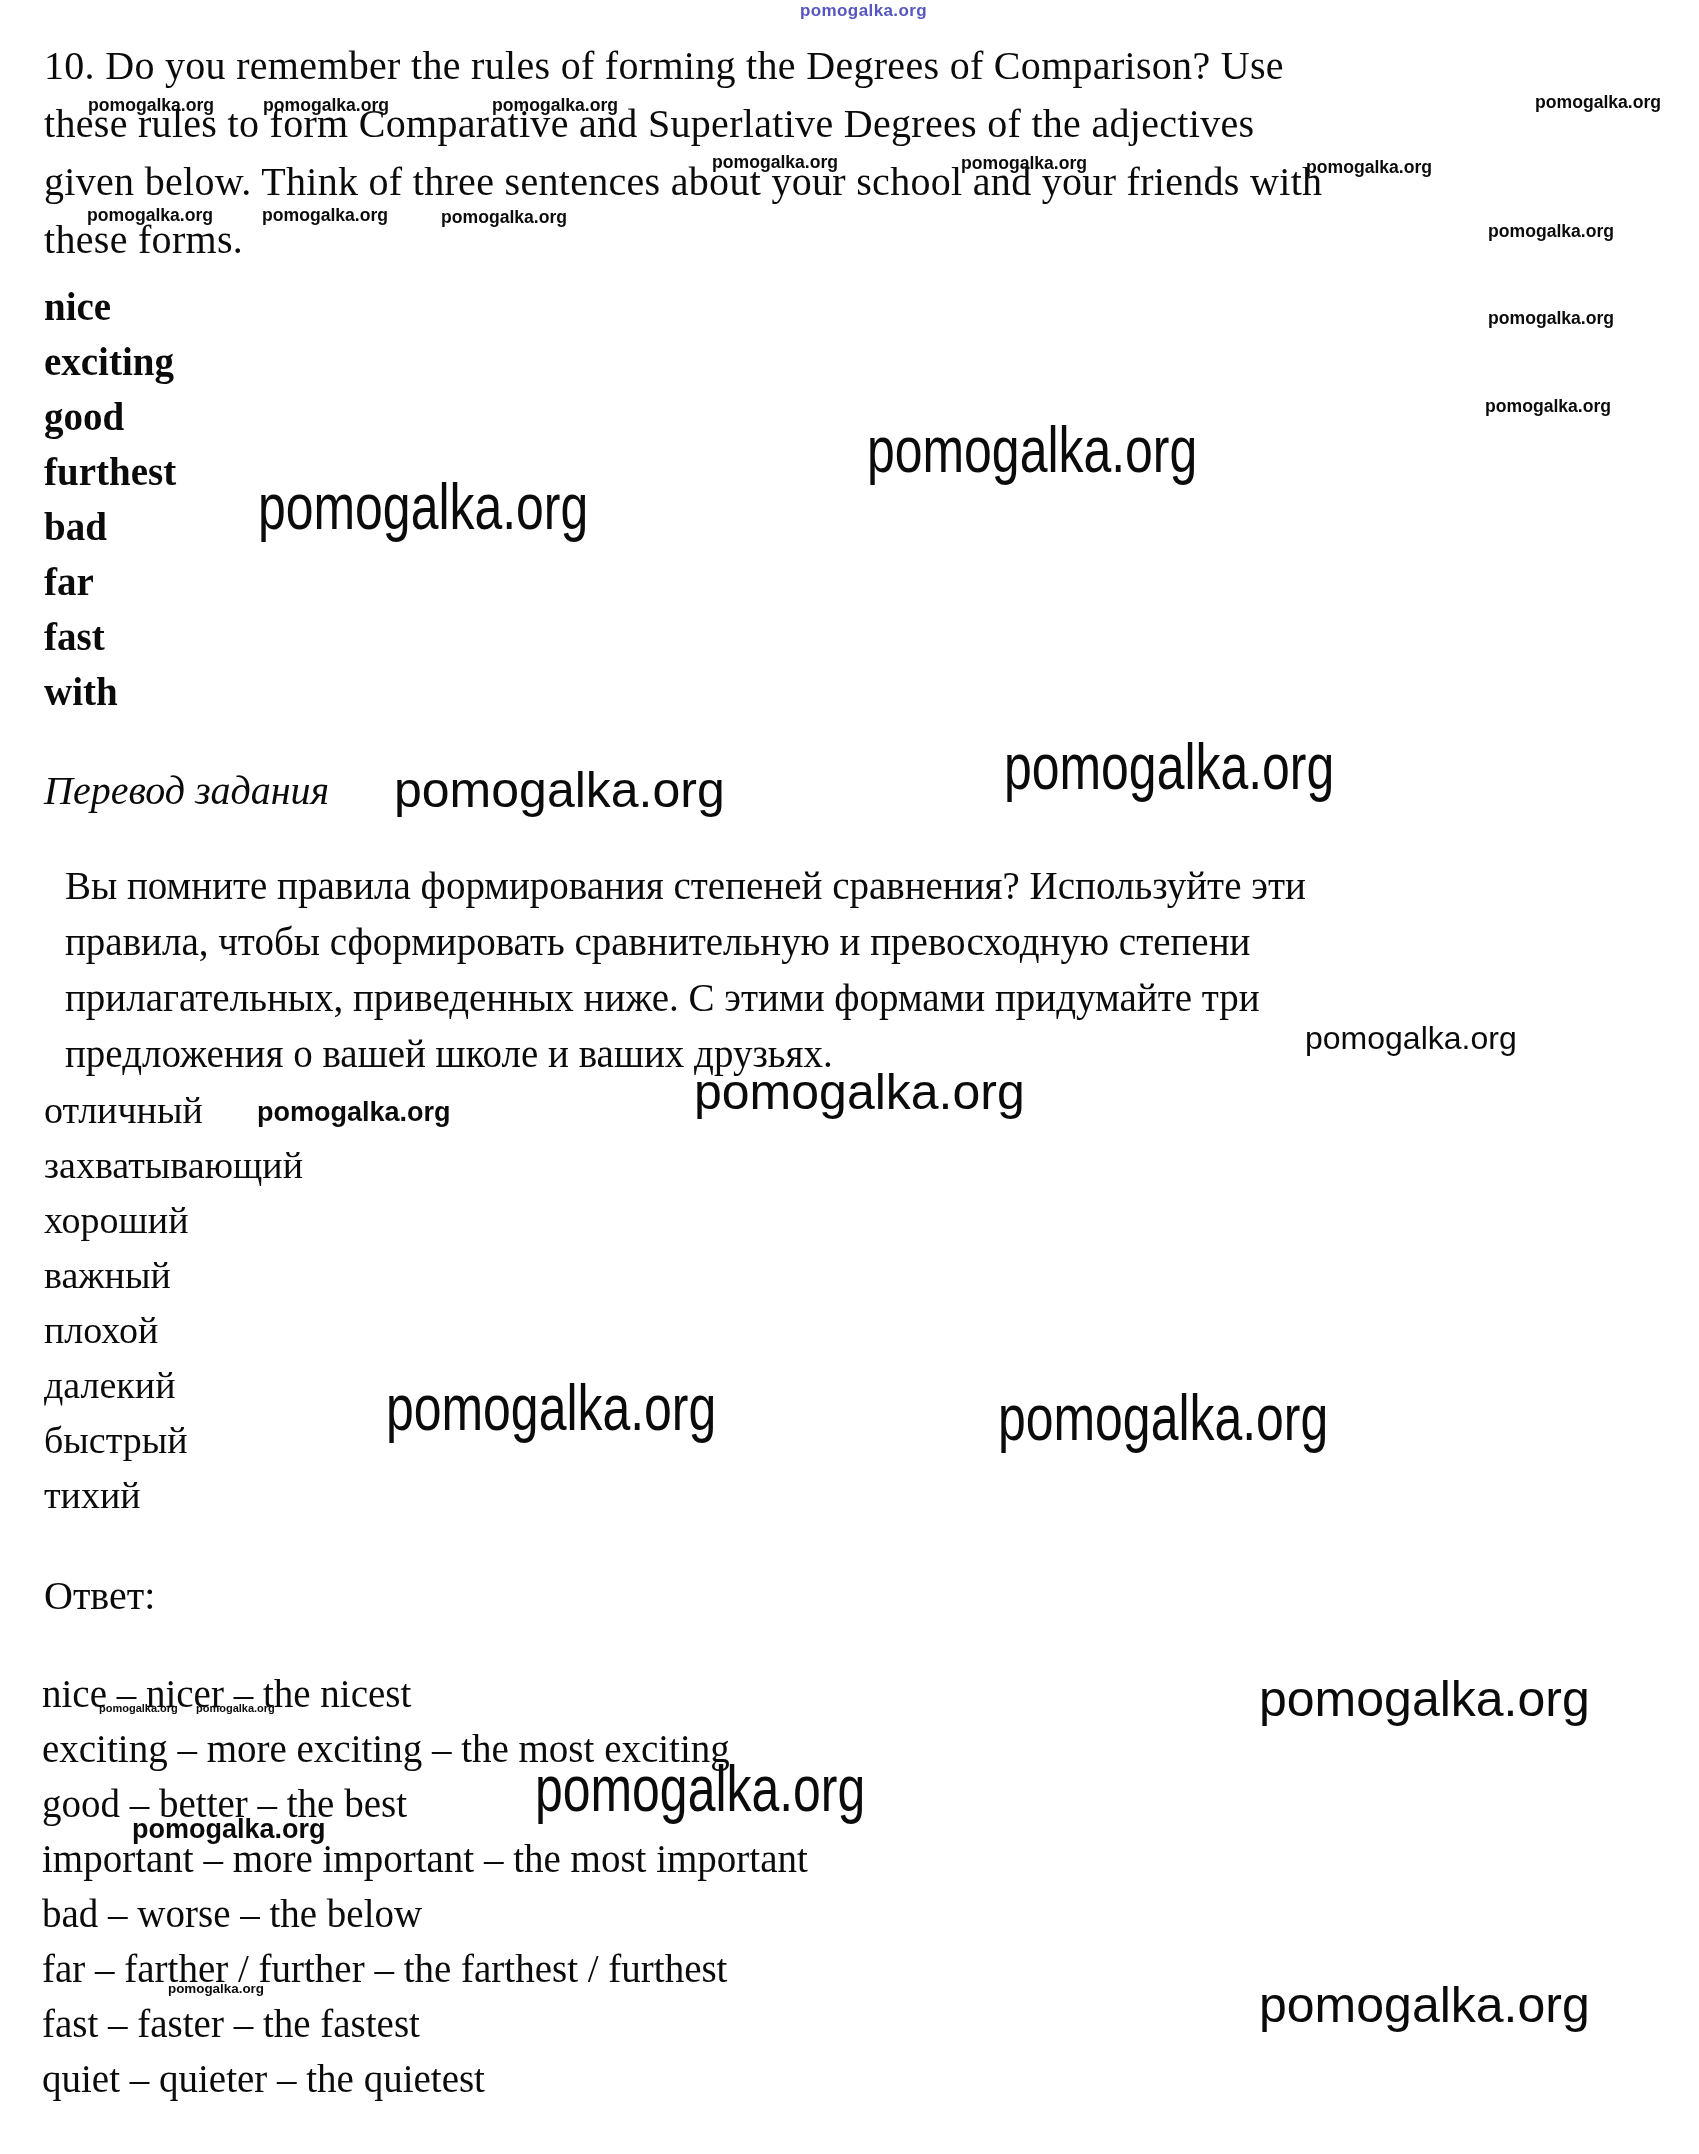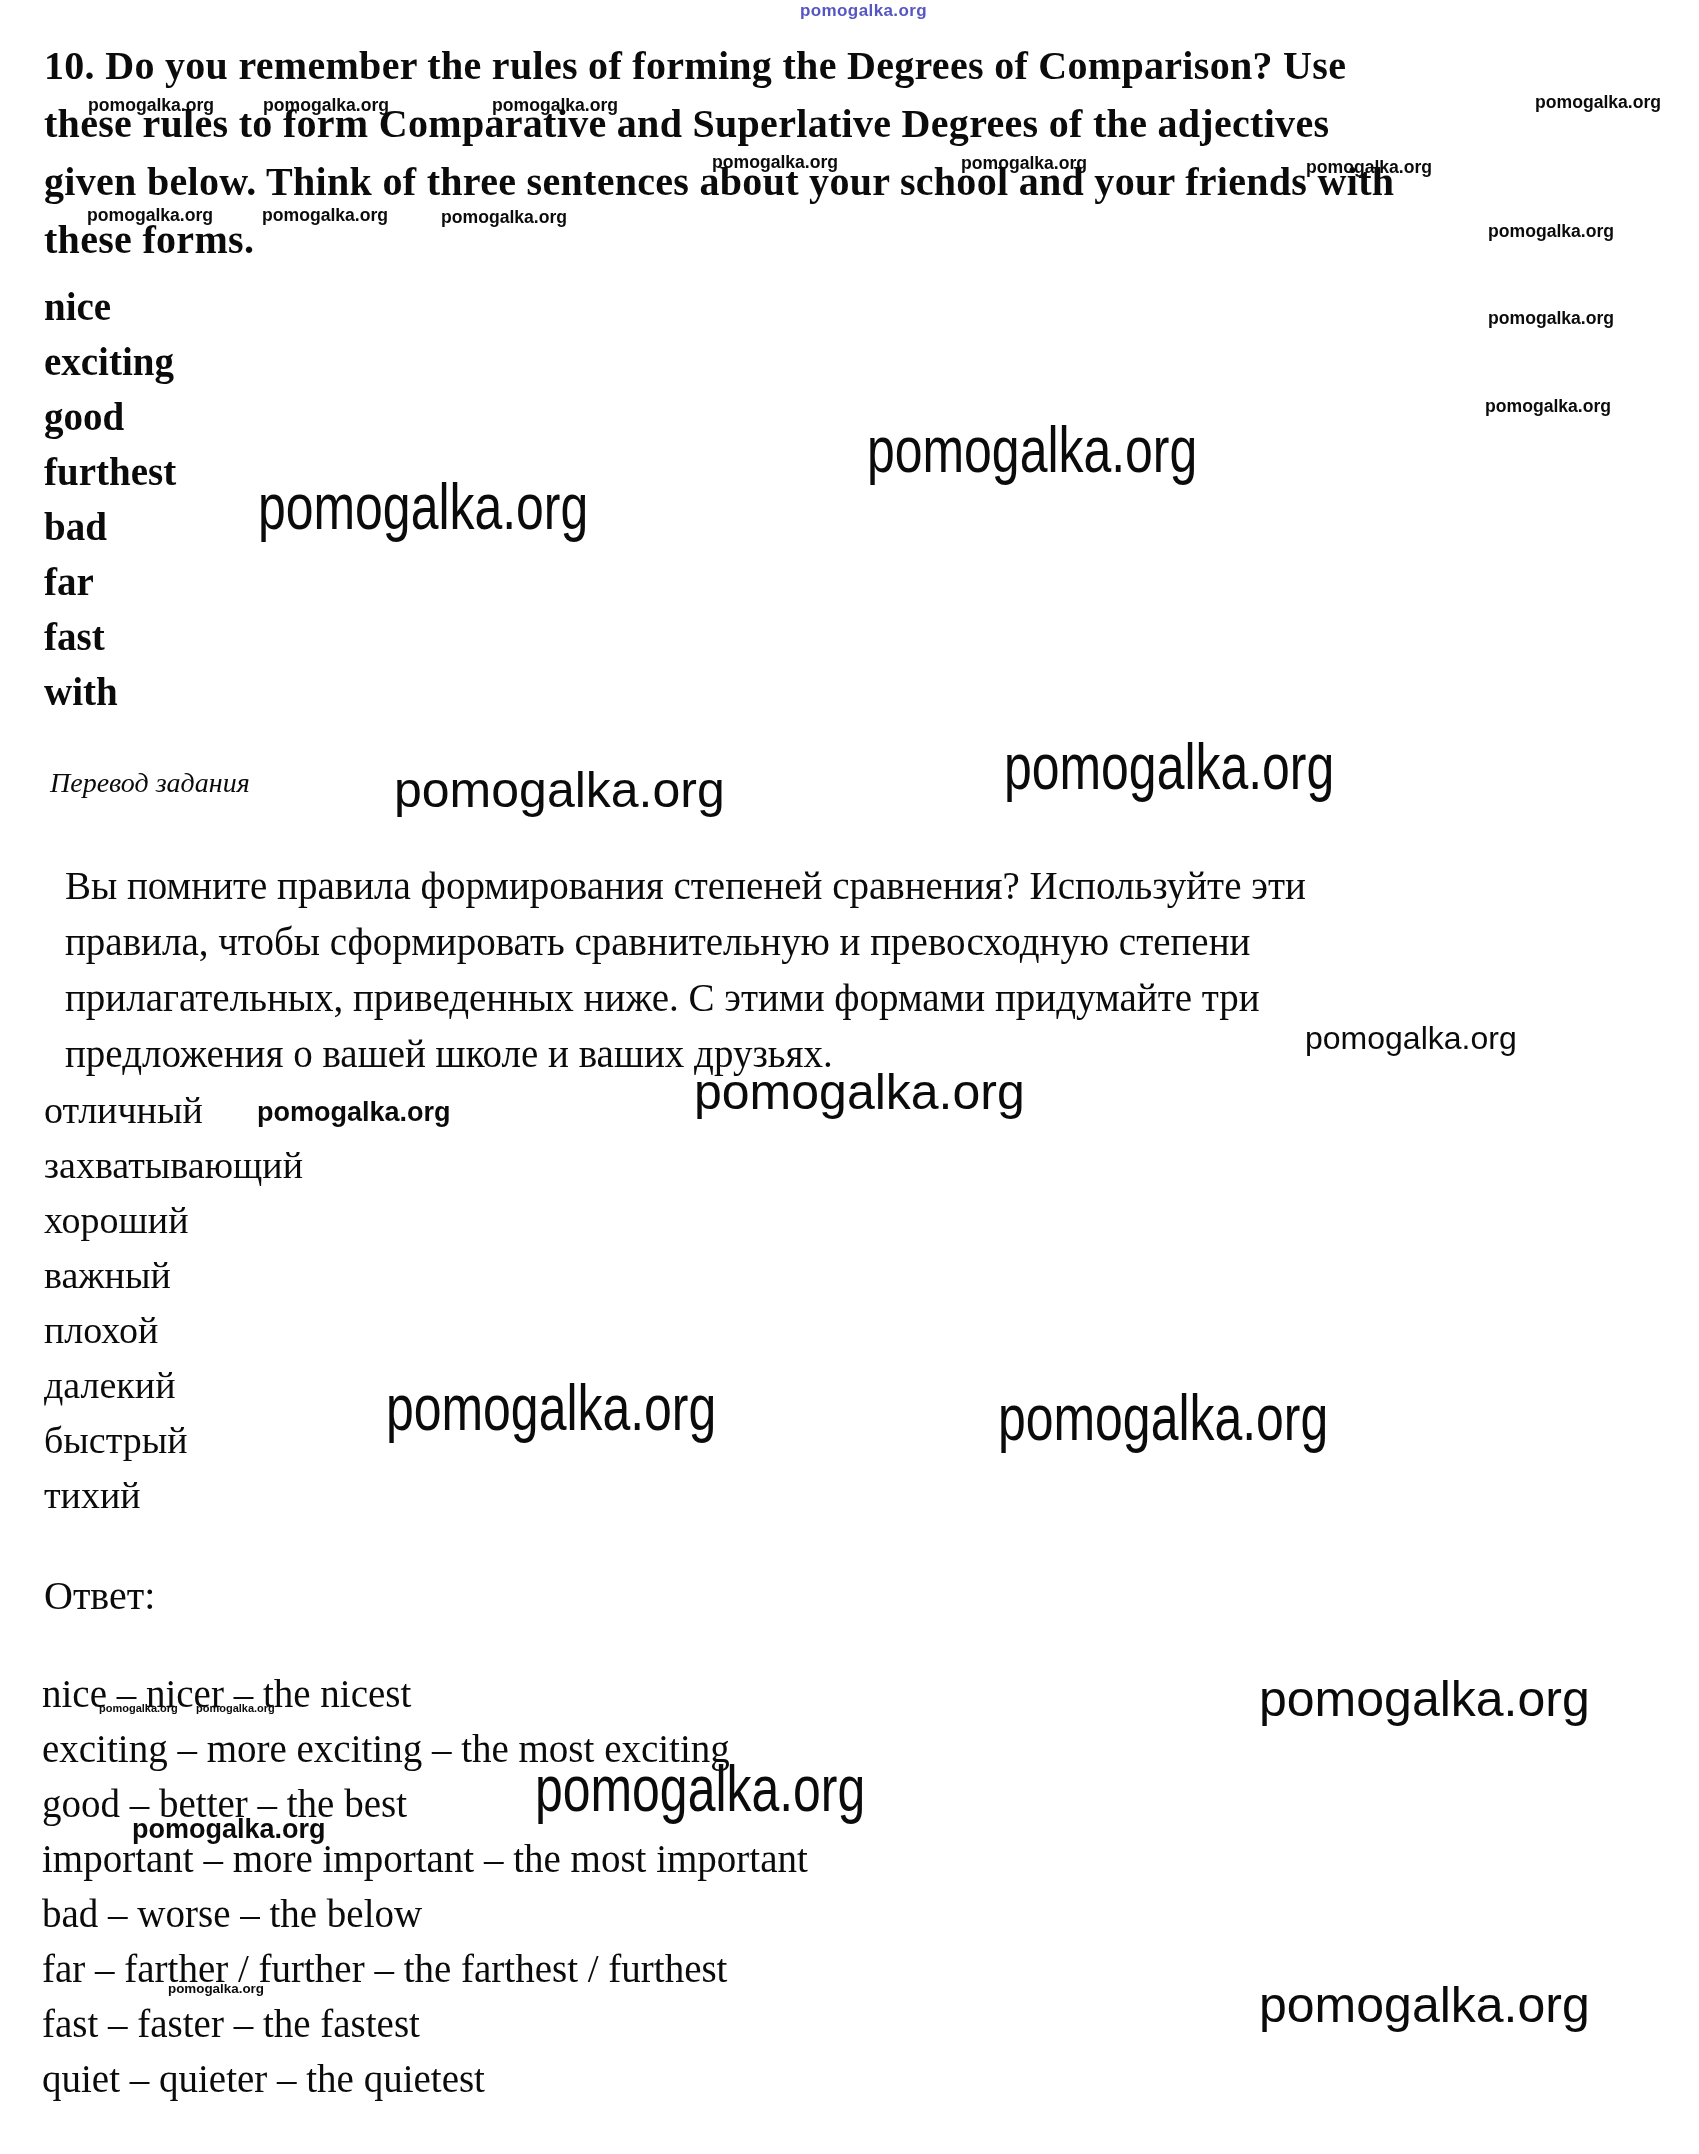--- a/index.html
+++ b/index.html
@@ -10,32 +10,32 @@
     position:relative;
     overflow:hidden;
     font-family:"Liberation Serif", serif;
     color:var(--ink);
   }
   .block { position:absolute; }
   .line { white-space:nowrap; }
 
   #task-heading {
     left:44px; top:37px;
-    font-size:40px; font-weight:700;
+    font-size:40px; font-weight:400;
     line-height:58px;
     letter-spacing:0.3px;
   }
   #adjectives-en {
     left:44px; top:279px;
     font-size:39px; font-weight:700;
     line-height:55px;
   }
   #translation-label {
-    left:50px; top:767px;
-    font-size:28px; font-style:italic;
+    left:44px; top:767px;
+    font-size:40px; font-style:italic;
     white-space:nowrap;
   }
   #translation-paragraph {
     left:44px; top:858px;
     font-size:39px; line-height:56px;margin-left:21px;
   }
   #adjectives-ru {
     left:44px; top:1083px;
     font-size:38px; line-height:55px;
   }

